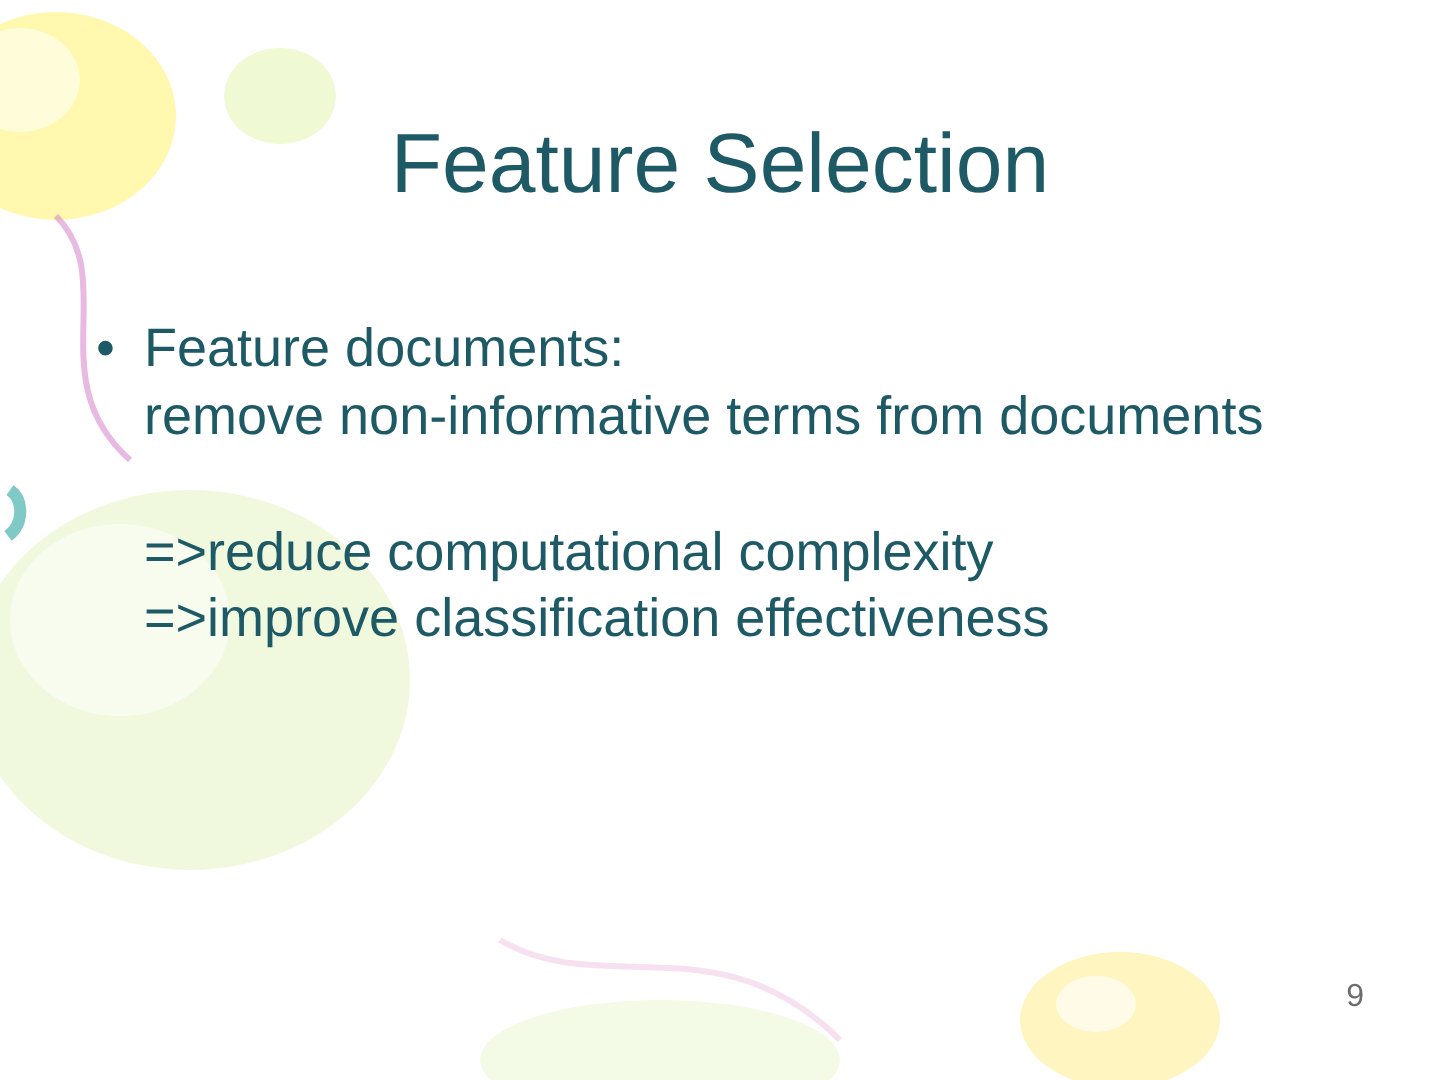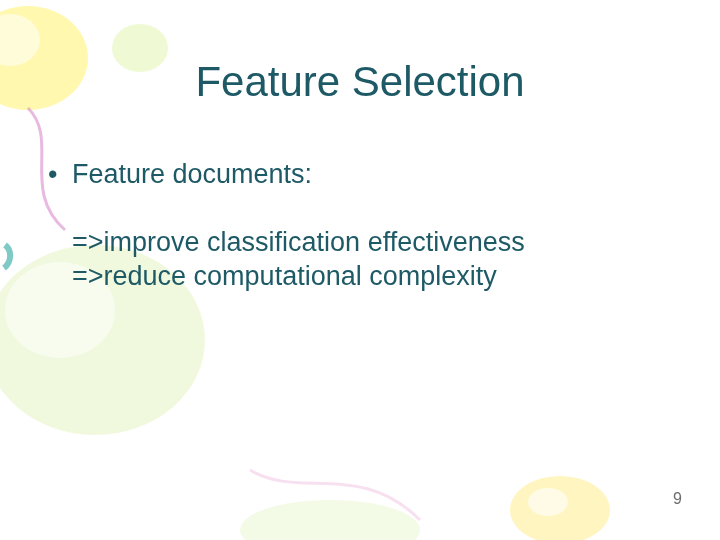--- a/index.html
+++ b/index.html
@@ -101,21 +101,22 @@
 
 <div class="slide">
 
   <div class="title">Feature Selection</div>
 
   <div class="body">
     <div class="bullet-row">
       <div class="bullet-dot">•</div>
       <div class="bullet-text">Feature documents:</div>
     </div>
+    <div class="indent">remove non-informative terms from documents</div>
 
     <div class="gap"></div>
 
+    <div class="indent">=&gt;reduce computational complexity</div>
     <div class="indent">=&gt;improve classification effectiveness</div>
-    <div class="indent">=&gt;reduce computational complexity</div>
   </div>
 
   <div class="pagenum">9</div>
 </div>
 
 </body></html>

